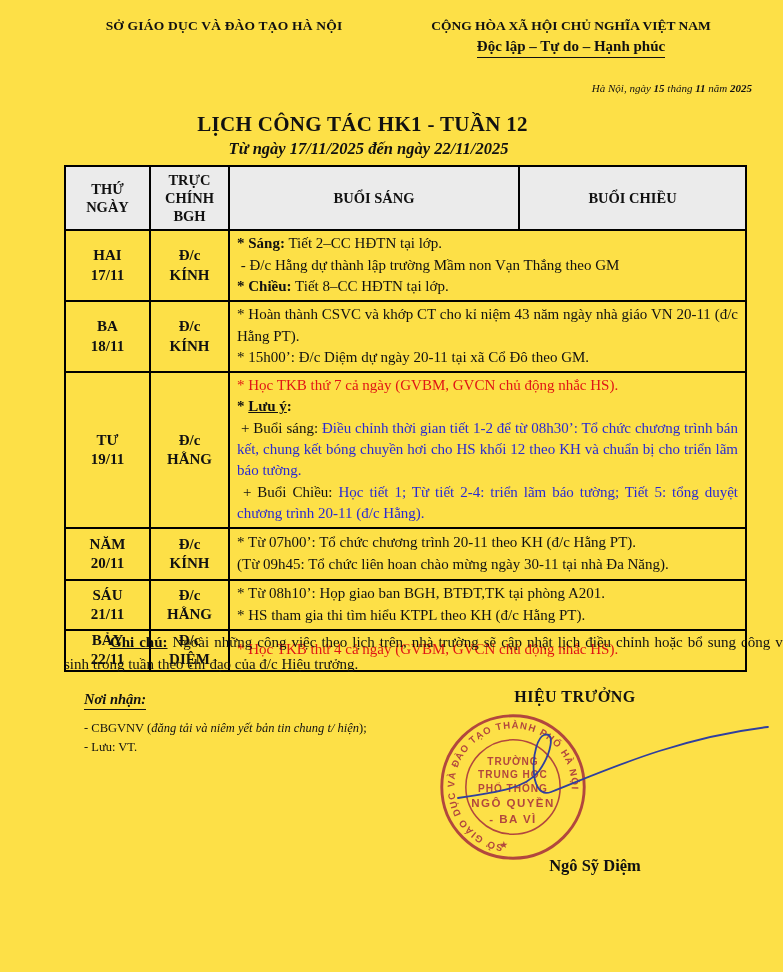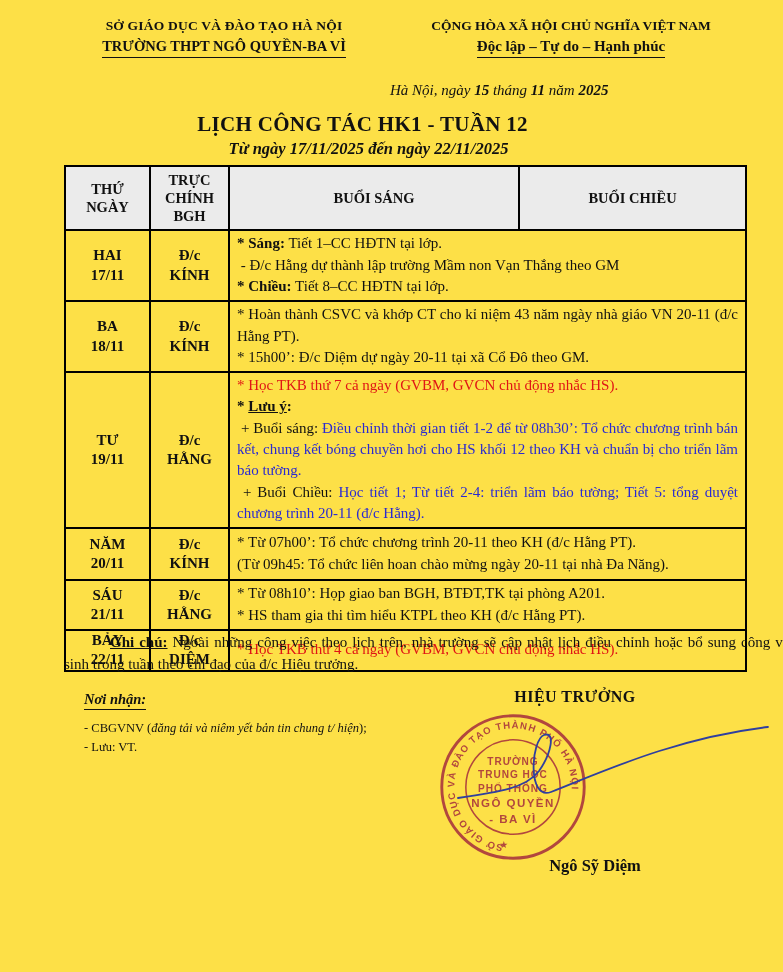--- a/index.html
+++ b/index.html
@@ -14,21 +14,21 @@
   }
   
   .hdr-left  { position:absolute; left:58px;  top:18px; width:332px; text-align:center; }
   .hdr-right { position:absolute; left:390px; top:18px; width:362px; text-align:center; }
   .hdr-l1 { font-size:13.5px; font-weight:600; letter-spacing:0.2px; }
   .hdr-l2 { margin-top:3px; }
   .hdr-l2 span { display:inline-block; font-size:14.5px; font-weight:bold; border-bottom:1.5px solid #111; padding-bottom:2px; }
   .hdr-r1 { font-size:13.5px; font-weight:bold; }
   .hdr-r2 { margin-top:3px; }
   .hdr-r2 span { display:inline-block; font-size:15px; font-weight:bold; border-bottom:1.5px solid #111; padding-bottom:2px; }
-  .date-line { position:absolute; left:390px; top:82px; width:362px; text-align:left; font-style:italic; font-size:15px; }
+  .date-line { position:absolute; left:390px; top:82px; width:362px; text-align:right; font-style:italic; font-size:11px; }
   
   .doc-title    { position:absolute; left:0; top:112px; width:725px; text-align:center; font-size:21px; font-weight:bold; letter-spacing:0.3px; }
   .doc-subtitle { position:absolute; left:0; top:139px; width:737px; text-align:center; font-size:16.5px; font-weight:bold; font-style:italic; }
   
   table.sched { position:absolute; left:64px; top:165px; width:681px; border-collapse:collapse; table-layout:fixed; }
   table.sched th, table.sched td { border:2px solid #000; }
   table.sched th {
     background: var(--header-bg, #ebebeb);
     font-weight:bold; font-size:14.5px; text-align:center;
     padding:4px 2px; white-space:pre-line; line-height:1.25; height:56px;
@@ -52,21 +52,20 @@
   .stamp-wrap { position:absolute; left:436px; top:710px; width:154px; height:154px; }
   .sig-wrap   { position:absolute; left:430px; top:698px; width:345px; height:170px; pointer-events:none; }
 </style>
 </head>
 <body>
 
 <div id="page" style="--red-text: #e01515; --blue-text: #2a2ad2; --stamp-red: #b2473e; --sig-blue: #2f3f9f; --header-bg: #ebebeb;">
 
   <div class="hdr-left">
     <div class="hdr-l1">SỞ GIÁO DỤC VÀ ĐÀO TẠO HÀ NỘI</div>
-    <div class="hdr-l2"><span>TRƯỜNG THPT NGÔ QUYỀN-BA VÌ</span></div>
   </div>
   <div class="hdr-right">
     <div class="hdr-r1">CỘNG HÒA XÃ HỘI CHỦ NGHĨA VIỆT NAM</div>
     <div class="hdr-r2"><span>Độc lập – Tự do – Hạnh phúc</span></div>
   </div>
   <div class="date-line"><span>Hà Nội, ngày </span><span class="seg-b">15</span><span> tháng </span><span class="seg-b">11</span><span> năm </span><span class="seg-b">2025</span></div>
 
   <div class="doc-title">LỊCH CÔNG TÁC HK1 - TUẦN 12</div>
   <div class="doc-subtitle">Từ ngày 17/11/2025 đến ngày 22/11/2025</div>
 
@@ -88,21 +87,21 @@
           <th>BUỔI CHIỀU</th>
         </tr>
       </thead>
     <tbody id="sched-body">
         <tr style="height: 66px;">
           <td class="day-cell">HAI
 17/11</td>
           <td class="duty-cell">Đ/c
 KÍNH</td>
           <td class="content-cell" colspan="2">
-            <div class="line"><span class="seg-b">* Sáng:</span><span> Tiết 1–CC HĐTN tại lớp.</span></div>
+            <div class="line"><span class="seg-b">* Sáng:</span><span> Tiết 2–CC HĐTN tại lớp.</span></div>
             <div class="line"><span>&nbsp;- Đ/c Hằng dự thành lập trường Mầm non Vạn Thắng theo GM</span></div>
             <div class="line"><span class="seg-b">* Chiều:</span><span> Tiết 8–CC HĐTN tại lớp.</span></div>
           </td>
         </tr>
         <tr style="height: 60px;">
           <td class="day-cell">BA
 18/11</td>
           <td class="duty-cell">Đ/c
 KÍNH</td>
           <td class="content-cell" colspan="2">
@@ -122,21 +121,21 @@
             <div class="line"><span>&nbsp;+ Buổi Chiều: </span><span class="seg-blue">Học tiết 1; Từ tiết 2-4: triển lãm báo tường; Tiết 5: tổng duyệt chương trình 20-11 (đ/c Hằng).</span></div>
           </td>
         </tr>
         <tr style="height: 52px;">
           <td class="day-cell">NĂM
 20/11</td>
           <td class="duty-cell">Đ/c
 KÍNH</td>
           <td class="content-cell" colspan="2">
             <div class="line"><span>* Từ 07h00’: Tổ chức chương trình 20-11 theo KH (đ/c Hằng PT).</span></div>
-            <div class="line"><span>(Từ 09h45: Tổ chức liên hoan chào mừng ngày 20-11 tại nhà Đa Năng).</span></div>
+            <div class="line"><span>(Từ 09h45: Tổ chức liên hoan chào mừng ngày 30-11 tại nhà Đa Năng).</span></div>
           </td>
         </tr>
         <tr style="height: 47px;">
           <td class="day-cell">SÁU
 21/11</td>
           <td class="duty-cell">Đ/c
 HẰNG</td>
           <td class="content-cell" colspan="2">
             <div class="line"><span>* Từ 08h10’: Họp giao ban BGH, BTĐT,TK tại phòng A201.</span></div>
             <div class="line"><span>* HS tham gia thi tìm hiểu KTPL theo KH (đ/c Hằng PT).</span></div>

